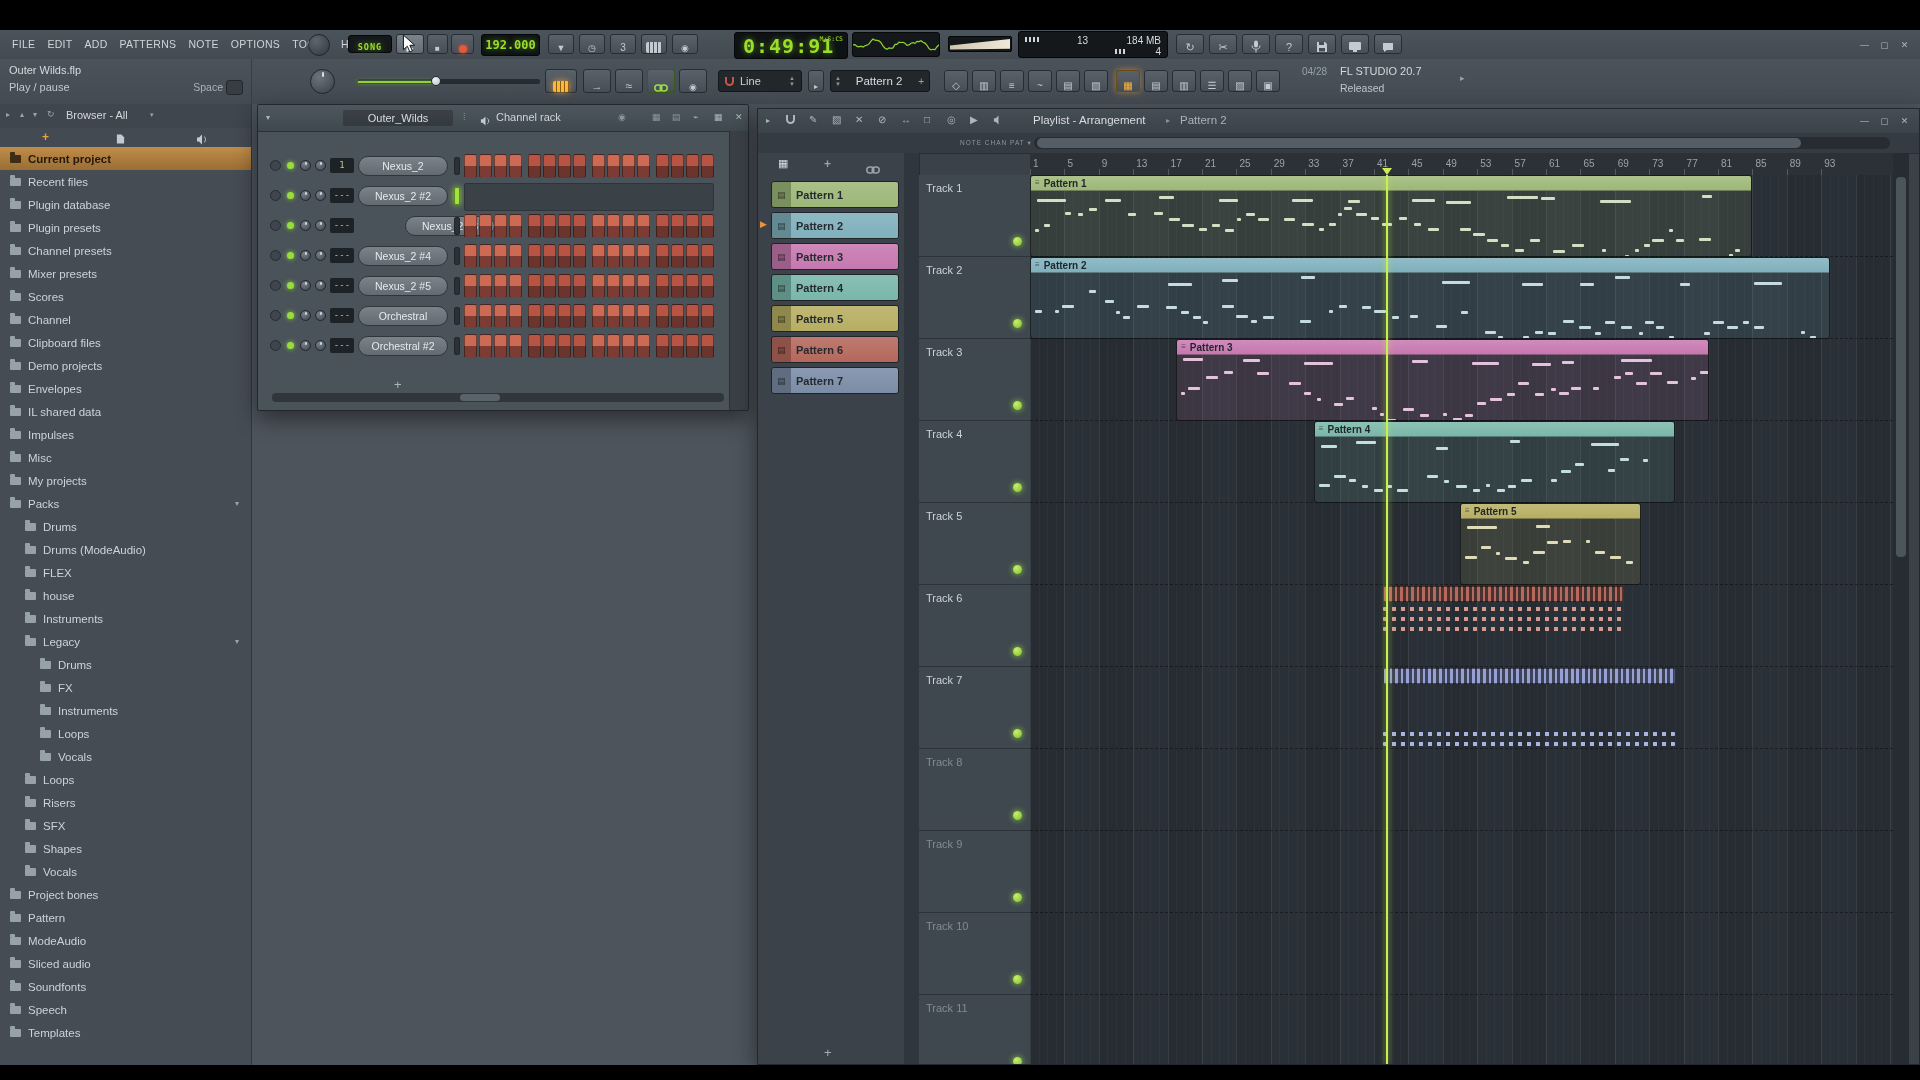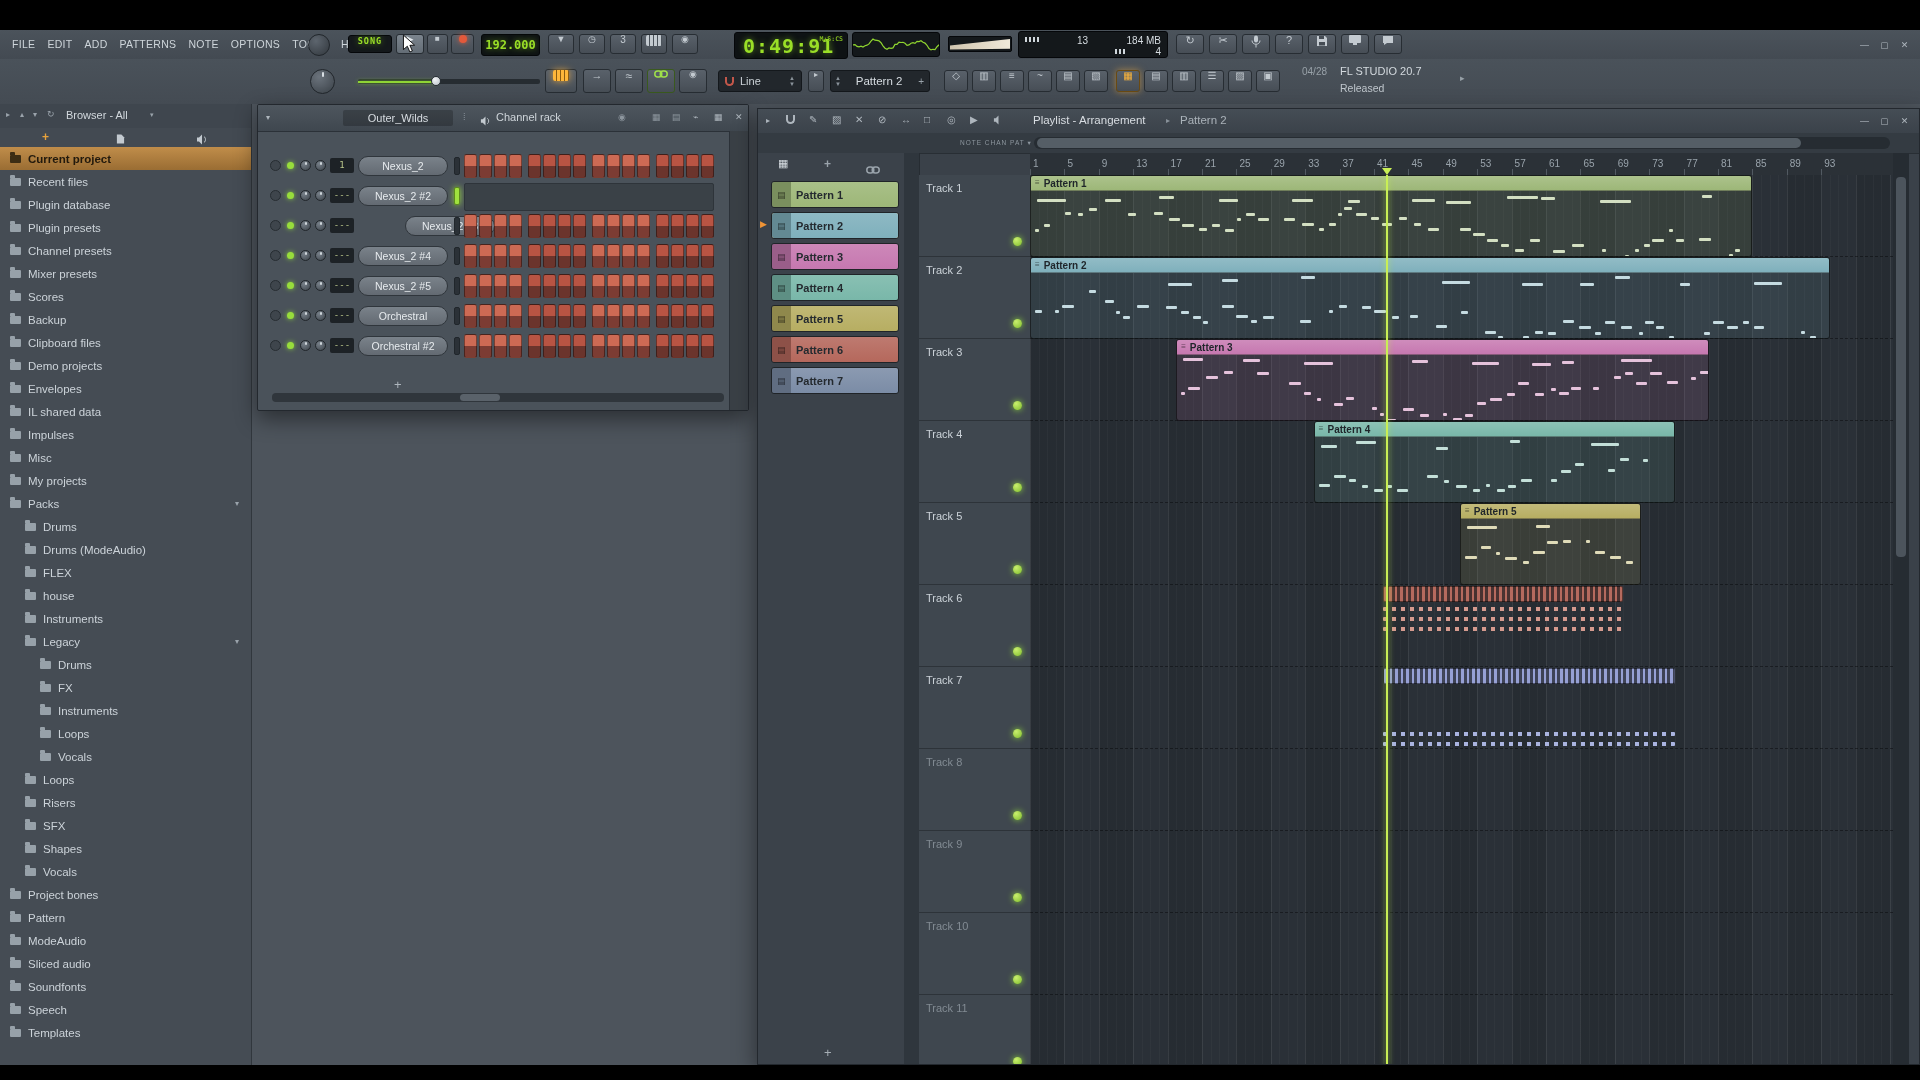--- a/index.html
+++ b/index.html
@@ -5,21 +5,21 @@
   html,body{margin:0;padding:0;background:#000;}
   body{width:1920px;height:1080px;overflow:hidden;font-family:"Liberation Sans",sans-serif;-webkit-font-smoothing:antialiased;}
   #app{position:relative;width:1920px;height:1080px;background:#000;overflow:hidden;}
   .abs{position:absolute;}
   
   #menubar{position:absolute;left:0;top:30px;width:1920px;height:29px;background:linear-gradient(#4b535b,#434a52);border-bottom:1px solid #343b42;}
   #toolbar2{position:absolute;left:0;top:59px;width:1920px;height:45px;background:linear-gradient(#4a525a,#444b53);border-bottom:1px solid #31373d;}
   #desktop{position:absolute;left:251px;top:104px;right:0;height:961px;background:#4d545c;}
   #blackbottom{position:absolute;left:0;top:1065px;width:1920px;height:15px;background:#000;}
   .menu-item{display:inline-block;padding:0 6px;font-size:10.5px;letter-spacing:.3px;color:#ced5da;line-height:29px;cursor:default;}
-  .btn{position:absolute;background:linear-gradient(#59616a,#474e56);border:1px solid #272d33;border-radius:3px;color:#c3cad0;display:flex;align-items:flex-start;justify-content:center;font-size:11px;box-sizing:border-box;}
+  .btn{position:absolute;background:linear-gradient(#59616a,#474e56);border:1px solid #272d33;border-radius:3px;color:#c3cad0;display:flex;align-items:flex-end;justify-content:center;font-size:11px;box-sizing:border-box;}
   .btn svg{display:block;}
   .lcd{background:#0e1214;border:1px solid #05070a;border-radius:3px;color:#9adf27;font-family:"DejaVu Sans Mono",monospace;font-weight:bold;text-shadow:0 0 6px rgba(150,225,40,.6);}
   .glyph{font-size:11px;line-height:1;}
   .wbtn{position:absolute;width:17px;height:15px;top:7px;color:#aeb6bd;font-size:9px;display:flex;align-items:center;justify-content:center;}
   
   #browser{position:absolute;left:0;top:104px;width:251px;height:961px;background:#454c54;overflow:hidden;border-right:1px solid #31373d;}
   #browser-top{position:absolute;left:0;top:0;width:251px;height:24px;background:#3f464e;border-bottom:1px solid #343a41;}
   #browser-iconrow{position:absolute;left:0;top:24px;width:251px;height:19px;background:#434a52;border-bottom:1px solid #383f46;}
   .tree-item{position:absolute;left:0;width:251px;height:23px;display:flex;align-items:center;color:#ccd3d9;font-size:11.5px;}
   .tree-item.sel{background:linear-gradient(#c08d4a,#9a6d33);color:#231a0d;font-weight:bold;}
@@ -178,20 +178,26 @@
         </svg>
       </div>
       <div class="btn" style="left: 1374px; top: 4px; width: 28px; height: 20px;">
         <svg width="12" height="11" viewBox="0 0 12 11">
           <path d="M1 1h10v7H5L2 10V8H1z" fill="currentColor"></path>
         </svg>
       </div>
     </div>
 
   <div id="toolbar2">
+    <div class="abs" style="left:0;top:0;width:251px;height:45px;border-right:1px solid #373e45;">
+      <div class="abs" style="left:9px;top:5px;font-size:11px;color:#d5dbe0;">Outer Wilds.flp</div>
+      <div class="abs" style="left:9px;top:22px;font-size:11px;color:#c2c9cf;">Play / pause</div>
+      <div class="abs" style="right:28px;top:22px;font-size:10.5px;color:#aab2b9;">Space</div>
+      <span class="keycap abs" style="right:8px;top:21px;"></span>
+    </div>
 
     <div class="abs" style="left:310px;top:10px;width:25px;height:25px;border-radius:50%;background:radial-gradient(circle at 35% 30%,#6b737c,#3a4148);border:1px solid #21262b;box-sizing:border-box;">
       <span class="abs" style="left:11px;top:2px;width:2px;height:5px;background:#d8dee3;border-radius:1px;"></span>
     </div>
 
     <div class="abs" style="left:358px;top:20px;width:182px;height:5px;background:#262c31;border-radius:2px;">
       <div class="abs" style="left:0;top:1.5px;width:78px;height:2px;background:#8fd435;box-shadow:0 0 4px rgba(140,215,50,.8);"></div>
       <div class="abs" style="left:73px;top:-3px;width:10px;height:10px;border-radius:50%;background:radial-gradient(circle at 35% 30%,#f2f5f7,#b9c0c6);border:1px solid #2a3036;box-sizing:border-box;"></div>
     </div>
 
@@ -323,21 +329,21 @@
         <div class="tree-item" style="top: 158px;">
           <span class="folder" style="margin-left: 10px;"></span>
           <span style="margin-left: 7px;">Mixer presets</span>
         </div>
         <div class="tree-item" style="top: 181px;">
           <span class="folder" style="margin-left: 10px;"></span>
           <span style="margin-left: 7px;">Scores</span>
         </div>
         <div class="tree-item" style="top: 204px;">
           <span class="folder" style="margin-left: 10px;"></span>
-          <span style="margin-left: 7px;">Backup</span>
+          <span style="margin-left: 7px;">Channel</span>
         </div>
         <div class="tree-item" style="top: 227px;">
           <span class="folder" style="margin-left: 10px;"></span>
           <span style="margin-left: 7px;">Clipboard files</span>
         </div>
         <div class="tree-item" style="top: 250px;">
           <span class="folder" style="margin-left: 10px;"></span>
           <span style="margin-left: 7px;">Demo projects</span>
         </div>
         <div class="tree-item" style="top: 273px;">

